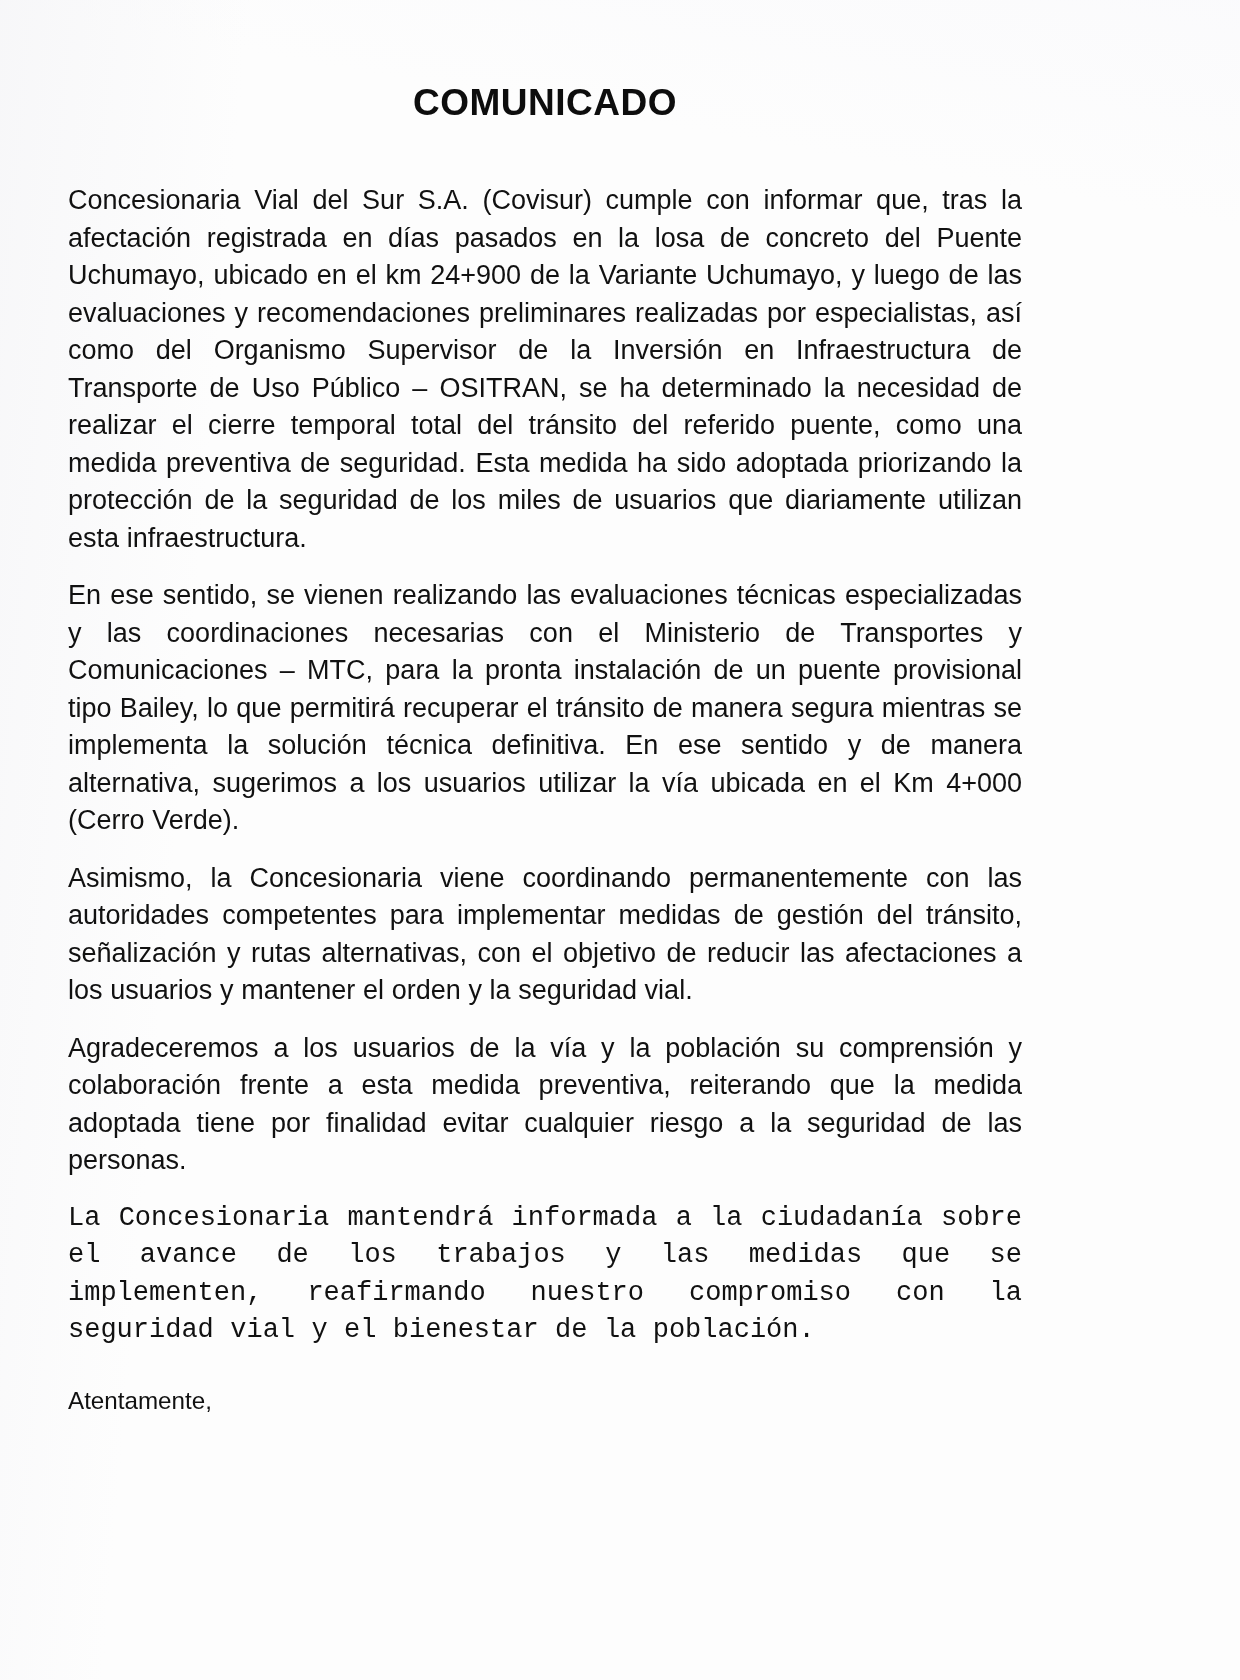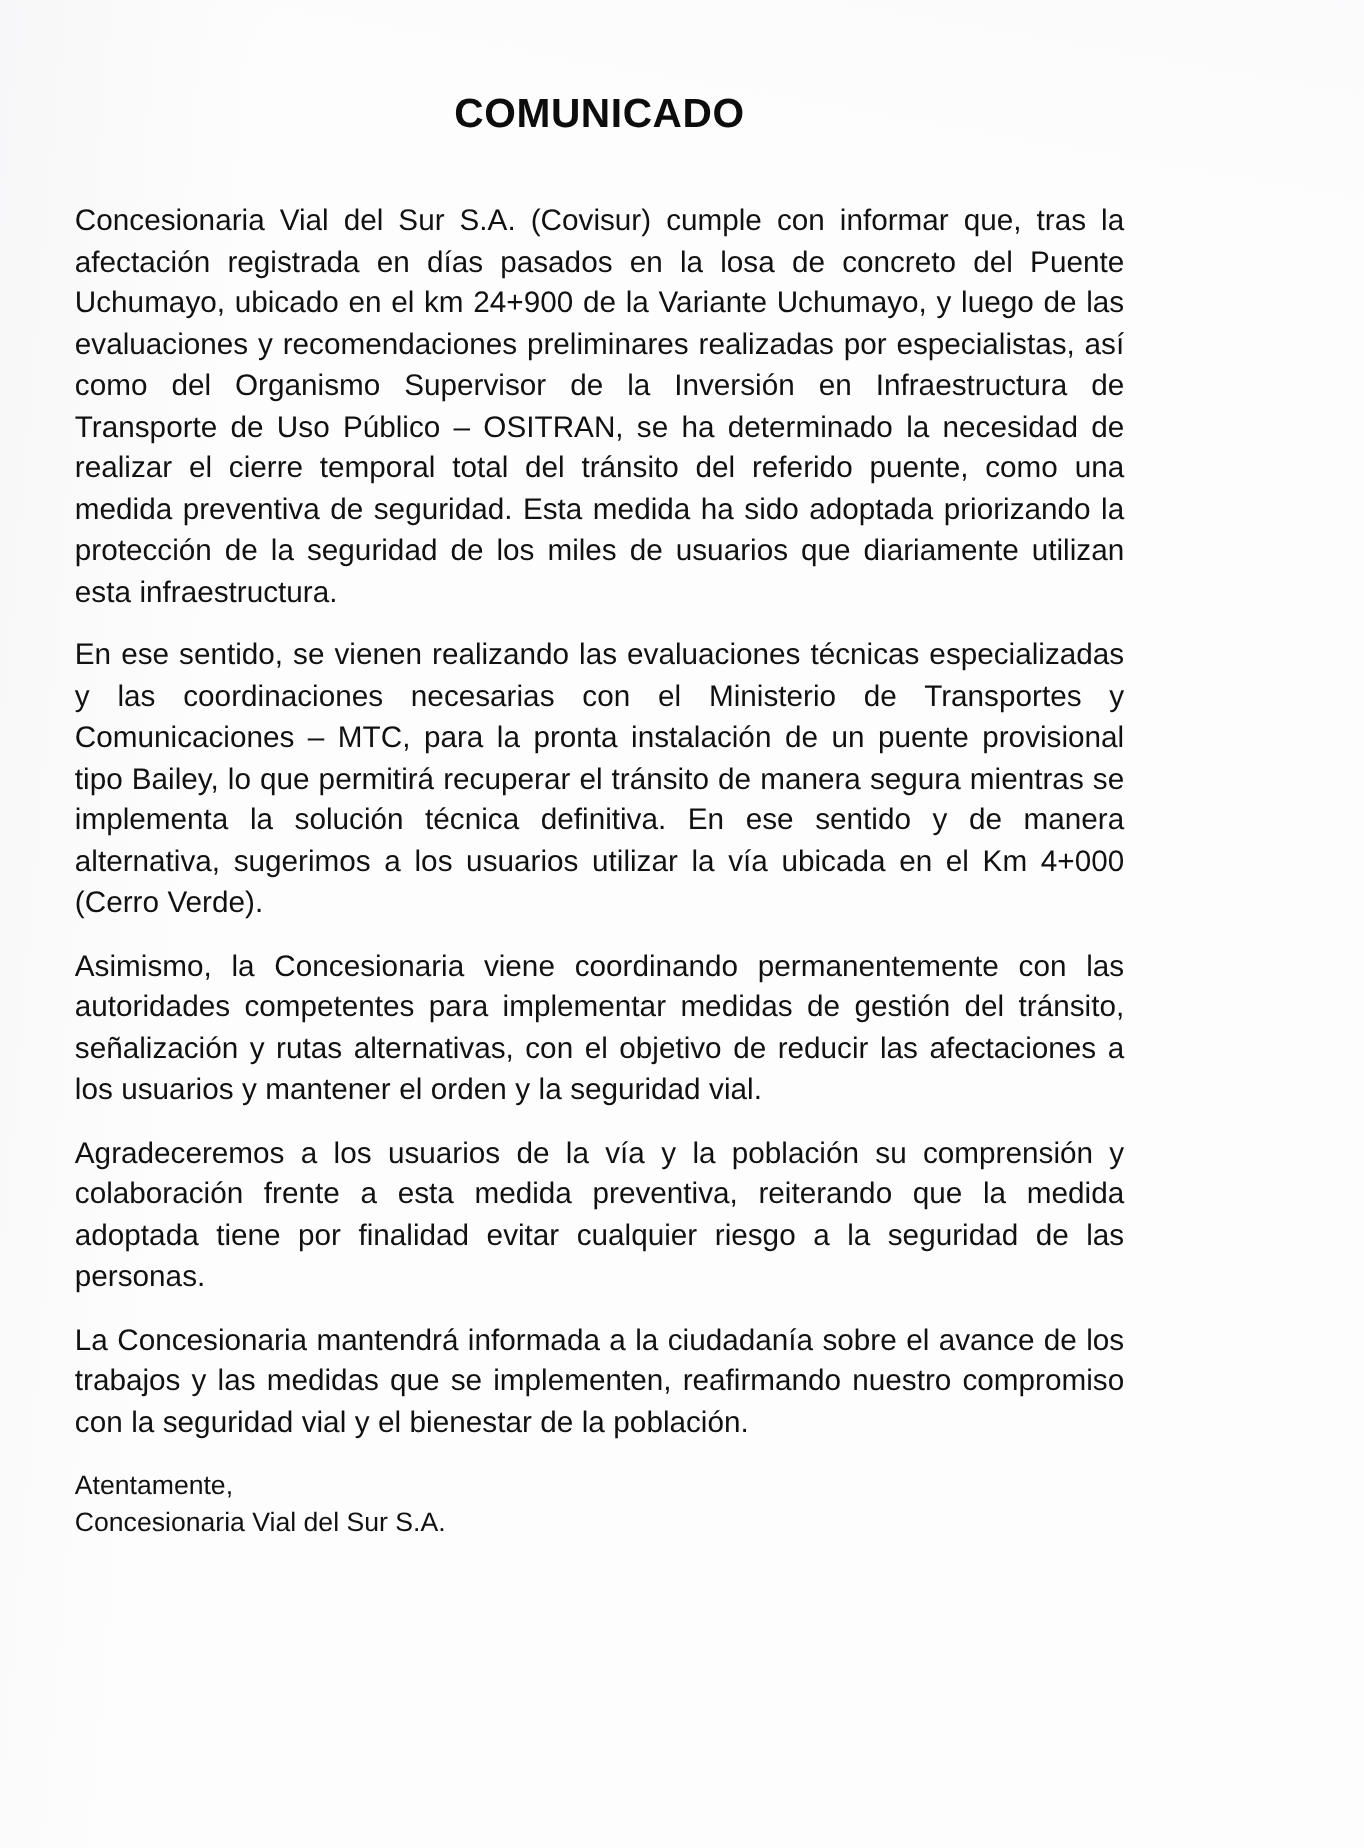--- a/index.html
+++ b/index.html
@@ -65,21 +65,22 @@
     font-size: 27px;
     line-height: 37.5px;
     text-align: justify;
     margin: 0 0 20px 0;
     color: #111111;
     hyphens: none;
     word-spacing: 0.2px;
   }
 
   .para:last-child {
-    margin-bottom: 0;
+    margin-bottom: 12px;
+    font-family: Liberation Mono, monospace;
   }
 
   .closing {
     padding-top: 22px;
   }
 
   .closing-line {
     font-size: 24.2px;
     line-height: 34px;
     text-align: left;
@@ -99,17 +100,16 @@
     <div class="body-block">
       <p class="para">Concesionaria Vial del Sur S.A. (Covisur) cumple con informar que, tras la afectación registrada en días pasados en la losa de concreto del Puente Uchumayo, ubicado en el km 24+900 de la Variante Uchumayo, y luego de las evaluaciones y recomendaciones preliminares realizadas por especialistas, así como del Organismo Supervisor de la Inversión en Infraestructura de Transporte de Uso Público – OSITRAN, se ha determinado la necesidad de realizar el cierre temporal total del tránsito del referido puente, como una medida preventiva de seguridad.  Esta medida ha sido adoptada priorizando la protección de la seguridad de los miles de usuarios que diariamente utilizan esta infraestructura.</p>
       <p class="para">En ese sentido, se vienen realizando las evaluaciones técnicas especializadas y las coordinaciones necesarias con el Ministerio de Transportes y Comunicaciones – MTC, para la pronta instalación de un puente provisional tipo Bailey, lo que permitirá recuperar el tránsito de manera segura mientras se implementa la solución técnica definitiva.  En ese sentido y de manera alternativa, sugerimos a los usuarios utilizar la vía ubicada en el Km 4+000 (Cerro Verde).</p>
       <p class="para">Asimismo, la Concesionaria viene coordinando permanentemente con las autoridades competentes para implementar medidas de gestión del tránsito, señalización y rutas alternativas, con el objetivo de reducir las afectaciones a los usuarios y mantener el orden y la seguridad vial.</p>
       <p class="para">Agradeceremos a los usuarios de la vía y la población su comprensión y colaboración frente a esta medida preventiva, reiterando que la medida adoptada tiene por finalidad evitar cualquier riesgo a la seguridad de las personas.</p>
       <p class="para">La Concesionaria mantendrá informada a la ciudadanía sobre el avance de los trabajos y las medidas que se implementen, reafirmando nuestro compromiso con la seguridad vial y el bienestar de la población.</p>
     </div>
 
     <div class="closing">
       <p class="closing-line">Atentamente,</p>
-      <p class="closing-line">Concesionaria Vial del Sur S.A.</p>
     </div>
 
   </div>
 </div>
 
 </body></html>

